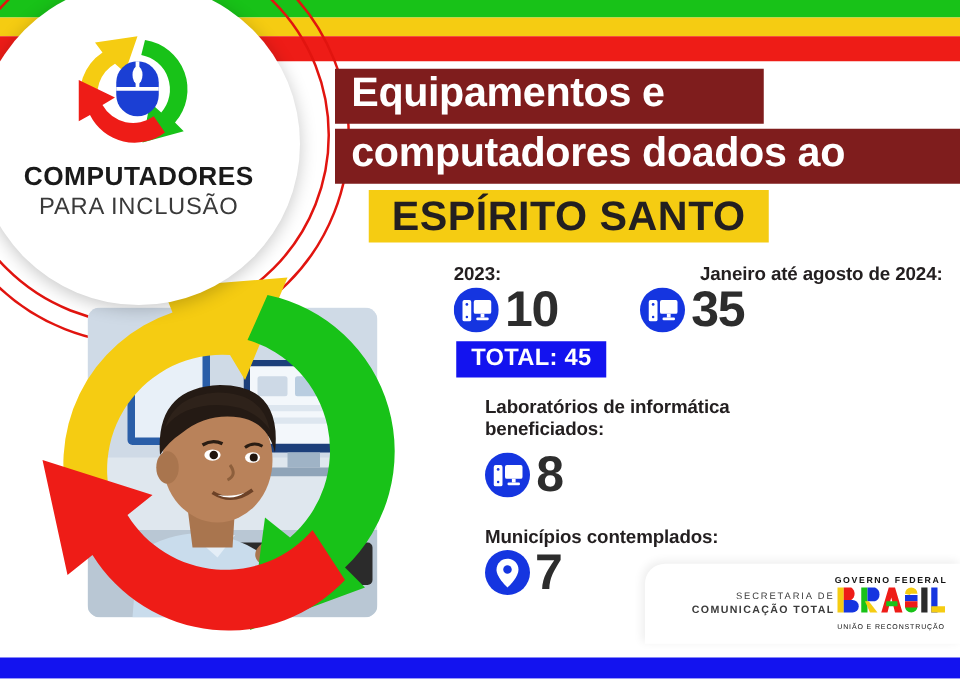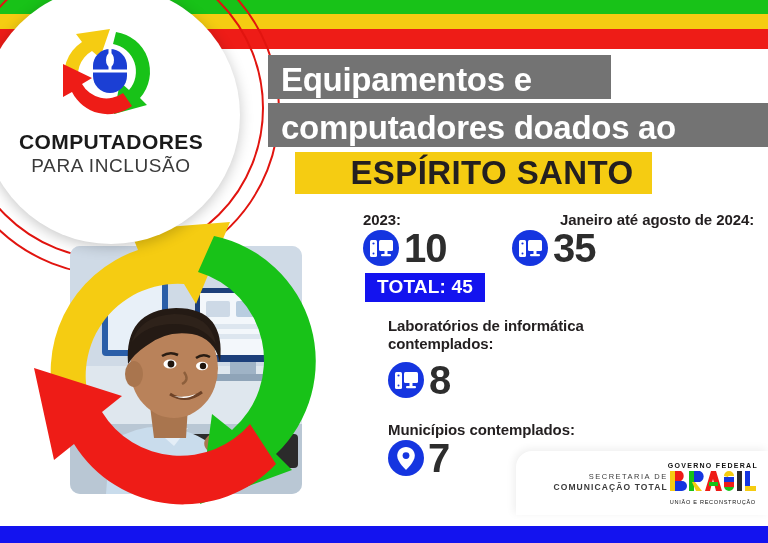--- a/index.html
+++ b/index.html
@@ -26,43 +26,42 @@
   .ring-arc{
     position:absolute;border:2px solid #e1140f;border-radius:50%;
     background:transparent;
   }
   .arc1{left:-40px;top:-44px;width:300px;height:300px;}
   .arc2{left:-54px;top:-58px;width:330px;height:330px;border-color:#e1140f;}
 
   
   .title-bar{
     position:absolute;
-    background:#737373;
+    background:#7f1d1d;
     color:#ffffff;
     font-weight:bold;
     letter-spacing:-0.3px;
-    display:flex;align-items:flex-end;
+    display:flex;align-items:flex-start;
     box-sizing:border-box;
   }
   .title-line1{
     left:268px;top:55px;width:343px;height:44px;
     font-size:33px;padding-left:13px;
   }
   .title-line2{
     left:268px;top:103px;width:500px;height:44px;
     font-size:33px;padding-left:13px;
   }
   .title-line3{
     position:absolute;
     left:295px;top:152px;width:320px;height:42px;
     background:#f5cc12;color:#231f20;
     font-size:33px;font-weight:bold;
     display:flex;align-items:center;justify-content:center;
     letter-spacing:0.4px;
-    padding-left:37px;
   }
 
   
   .logo-circle{
     position:absolute;left:-18px;top:-14px;
     width:258px;height:258px;border-radius:50%;
     background:#ffffff;
     box-shadow:0 3px 14px rgba(0,0,0,.22);
     z-index:6;
     display:flex;flex-direction:column;align-items:center;justify-content:flex-start;
@@ -287,21 +286,21 @@
     <rect x="18" y="24" width="10" height="2.2" rx="1" fill="#ffffff"></rect>
   </svg>
   <div class="stat-num num-2024">35</div>
 
   <div class="total-badge">
     <span>TOTAL: 45</span>
   </div>
 
   <div class="stat-label lbl-lab">
     <span>Laboratórios de informática</span><br>
-    <span>contemplados:</span>
+    <span>beneficiados:</span>
   </div>
   <svg class="stat-icon ic-lab" width="36" height="36" viewBox="0 0 36 36">
     <circle cx="18" cy="18" r="18" fill="#1535e0"></circle>
     <rect x="7" y="10" width="7" height="17" rx="1.5" fill="#ffffff"></rect>
     <circle cx="10.5" cy="13.5" r="1.1" fill="#1535e0"></circle>
     <circle cx="10.5" cy="23.5" r="1" fill="#1535e0"></circle>
     <rect x="16" y="10" width="14" height="11" rx="1.5" fill="#ffffff"></rect>
     <rect x="21.5" y="21" width="3" height="3" fill="#ffffff"></rect>
     <rect x="18" y="24" width="10" height="2.2" rx="1" fill="#ffffff"></rect>
   </svg>

